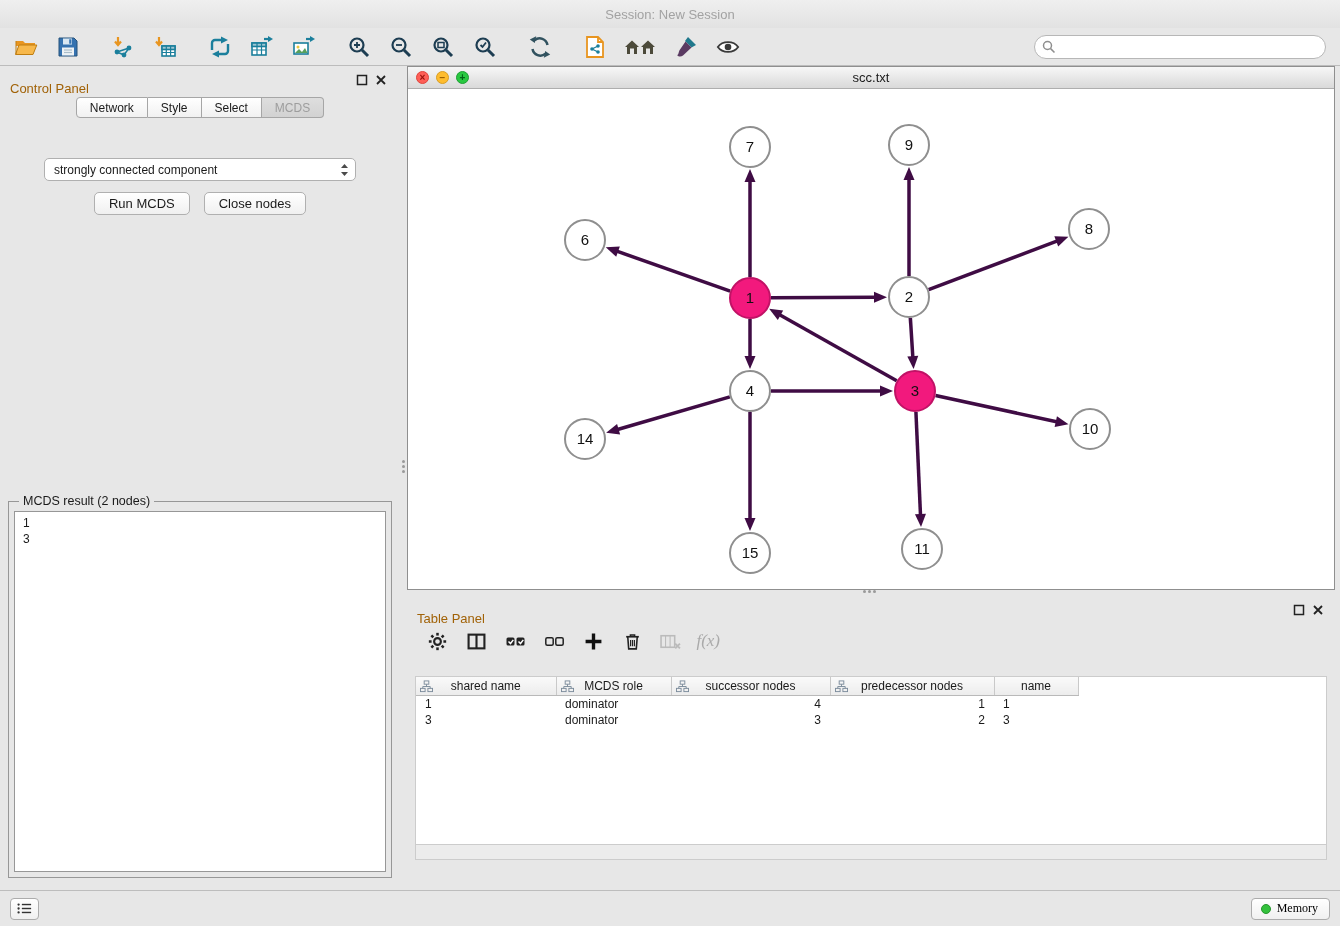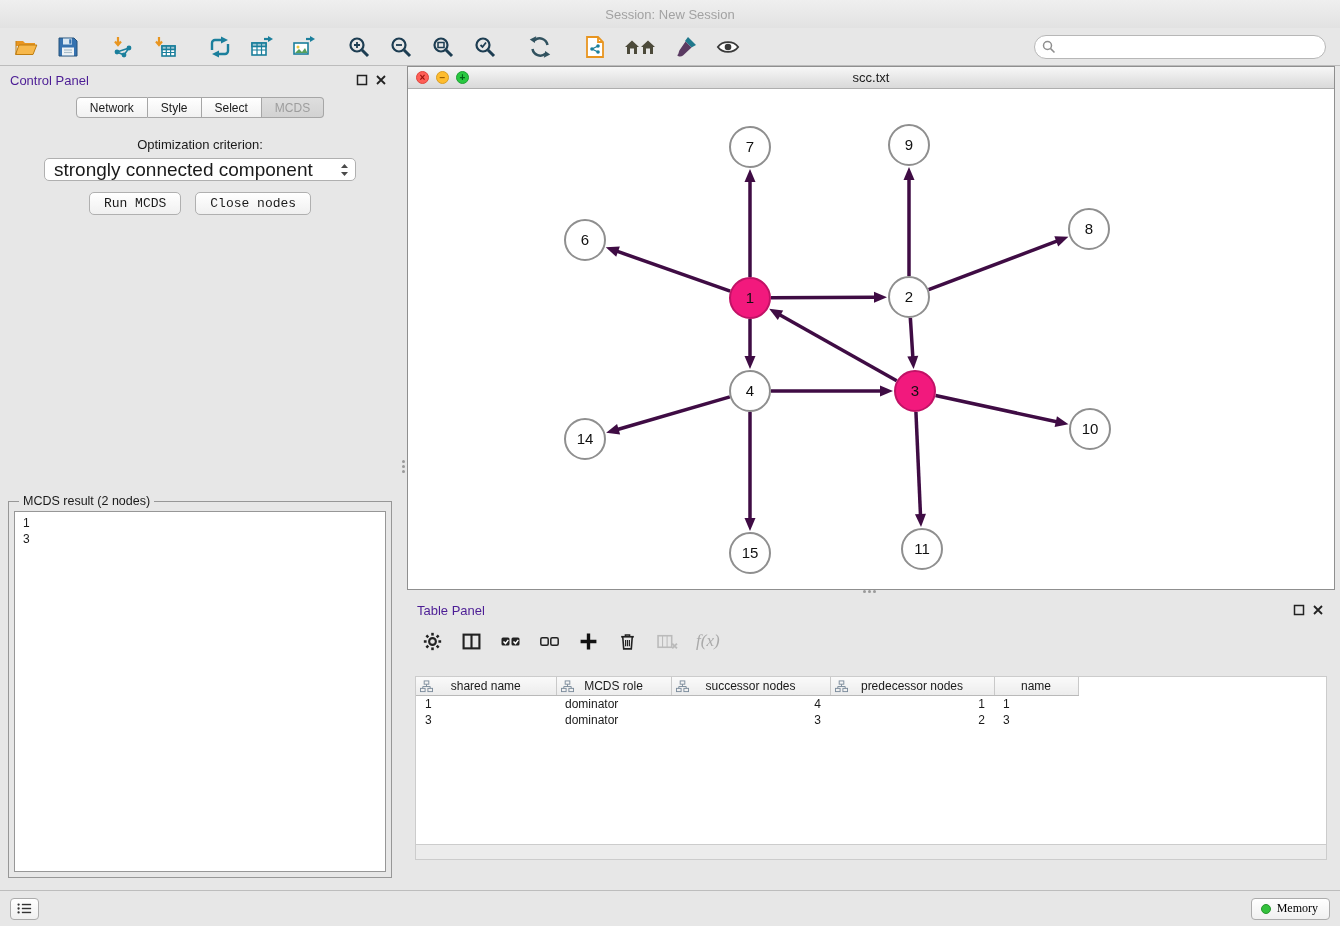--- a/index.html
+++ b/index.html
@@ -23,43 +23,43 @@
   .tb-btn svg{width:24px;height:24px;}
   .tb-btn.wide{width:34px;} .tb-btn.wide svg{width:32px;}
   .search-wrap{margin-left:auto;position:relative;width:292px;height:24px;margin-right:4px;}
   .search-wrap .mag{position:absolute;left:7px;top:4px;}
   .search-input{width:100%;height:100%;box-sizing:border-box;border:1px solid #b7b7b7;border-radius:12px;
                 padding:0 10px 0 26px;font-size:13px;background:#fff;outline:none;
                 font-family:"Liberation Sans",sans-serif;}
 
   
   .control-panel{position:absolute;left:0;top:66px;width:400px;height:818px;}
-  .panel-title{position:absolute;top:7px;left:10px;font-size:13px;color:#4c1d95;}
+  .panel-title{position:absolute;top:15px;left:10px;font-size:13px;color:#a16207;}
   .panel-float{position:absolute;top:7px;background:none;border:none;padding:0;width:14px;height:14px;}
   .panel-close{position:absolute;top:7px;background:none;border:none;padding:0;width:14px;height:14px;}
   .cp-float{right:30px;} .cp-close{right:11px;}
 
   .seg-tabs{display:flex;justify-content:center;}
   .cp-tabs{position:absolute;top:31px;left:0;width:100%;}
   .seg-tab{height:21px;box-sizing:border-box;padding:0 13px;display:flex;align-items:center;
            background:linear-gradient(#ffffff,#f1f1f1);border:1px solid #a6a6a6;border-left:none;
            font-size:12px;color:#1a1a1a;cursor:default;}
   .seg-tab:first-child{border-left:1px solid #a6a6a6;border-radius:4px 0 0 4px;}
   .seg-tab:last-child{border-radius:0 4px 4px 0;}
   .seg-tab.active{background:linear-gradient(#dedede,#d2d2d2);color:#9d9d9d;}
 
   .opt-label{position:absolute;top:71px;left:0;width:400px;text-align:center;font-size:13px;}
   .dropdown{position:absolute;top:92px;left:44px;width:312px;height:23px;box-sizing:border-box;
             background:#fff;border:1px solid #b0b0b0;border-radius:5px;
-            display:flex;align-items:center;padding:0 6px 0 9px;font-size:19px;cursor:default;}
+            display:flex;align-items:center;padding:0 6px 0 9px;font-size:12px;cursor:default;}
   .dropdown .dd-arrows{margin-left:auto;}
   .cp-btn-row{position:absolute;top:126px;left:0;width:400px;display:flex;justify-content:center;gap:14px;}
   .aq-btn{height:23px;box-sizing:border-box;background:linear-gradient(#ffffff,#f0f0f0);
           border:1px solid #b0b0b0;border-radius:5px;font-size:13px;padding:0 14px;
-          font-family:Liberation Mono, monospace;color:#1a1a1a;}
+          font-family:Liberation Sans, sans-serif;color:#1a1a1a;}
 
   .result-box{position:absolute;left:8px;top:435px;width:384px;height:377px;box-sizing:border-box;
               border:1px solid #979797;}
   .result-title{position:absolute;top:-8px;left:10px;background:#e7e7e7;padding:0 4px;font-size:12.5px;}
   .result-inner{position:absolute;left:5px;top:9px;right:5px;bottom:5px;background:#fff;
                 border:1px solid #979797;padding:3px 8px;font-size:12px;line-height:16px;overflow:hidden;}
 
   
   .v-splitter{position:absolute;left:400px;top:66px;width:7px;height:818px;cursor:col-resize;}
   .v-splitter .dots{position:absolute;left:2px;top:394px;display:flex;flex-direction:column;gap:2px;}
@@ -77,21 +77,21 @@
   .light.red{background:#fe5f57;border:1px solid #e0443c;color:#99100a;}
   .light.yellow{background:#febc2e;border:1px solid #d99e22;color:#985d00;}
   .light.green{background:#28c840;border:1px solid #1d9f32;color:#006416;}
   #graph-svg{position:absolute;left:0;top:21px;}
 
   
   .table-panel{position:absolute;left:407px;top:596px;width:928px;height:294px;}
   .tp-float{right:22px;} .tp-close{right:5px;}
   .tp-toolbar{position:absolute;top:28px;left:16px;height:34px;display:flex;align-items:center;gap:15px;}
   .tp-btn{background:none;border:none;padding:0;width:24px;height:24px;
-          display:flex;align-items:center;justify-content:flex-start;}
+          display:flex;align-items:center;justify-content:flex-end;}
   .fx{font-family:"Liberation Serif",serif;font-style:italic;font-size:17px;color:#aaaaaa;}
   .tp-table-area{position:absolute;left:8px;top:80px;width:912px;height:169px;background:#fff;
                  border:1px solid #cccccc;box-sizing:border-box;overflow:hidden;}
   table.node-table{border-collapse:collapse;table-layout:fixed;}
   .node-table th{background:linear-gradient(#fafafa,#ececec);border-right:1px solid #c9c9c9;
                  border-bottom:1px solid #b9b9b9;font-weight:normal;font-size:12px;height:18px;
                  padding:0;position:relative;cursor:default;}
   .node-table th .th-icon{position:absolute;left:4px;top:3px;}
   .node-table td{font-size:12px;height:16px;padding:0 9px;white-space:nowrap;}
   .scroll-strip{position:absolute;left:8px;top:249px;width:912px;height:15px;background:#ececec;
@@ -275,21 +275,20 @@
         <span>Style</span>
       </div>
     <div class="seg-tab">
         <span>Select</span>
       </div>
     <div class="seg-tab active">
         <span>MCDS</span>
       </div>
   </div>
 
-  <div class="opt-label">Optimization criterion:</div>
 
   <div class="dropdown">
     <span>strongly connected component</span>
     <span class="dd-arrows">
       <svg width="9" height="14" viewBox="0 0 9 14">
           <path d="M4.5 1L8 5H1z" fill="#4a4a4a"></path>
           <path d="M4.5 13L8 9H1z" fill="#4a4a4a"></path>
         </svg>
     </span>
   </div>

